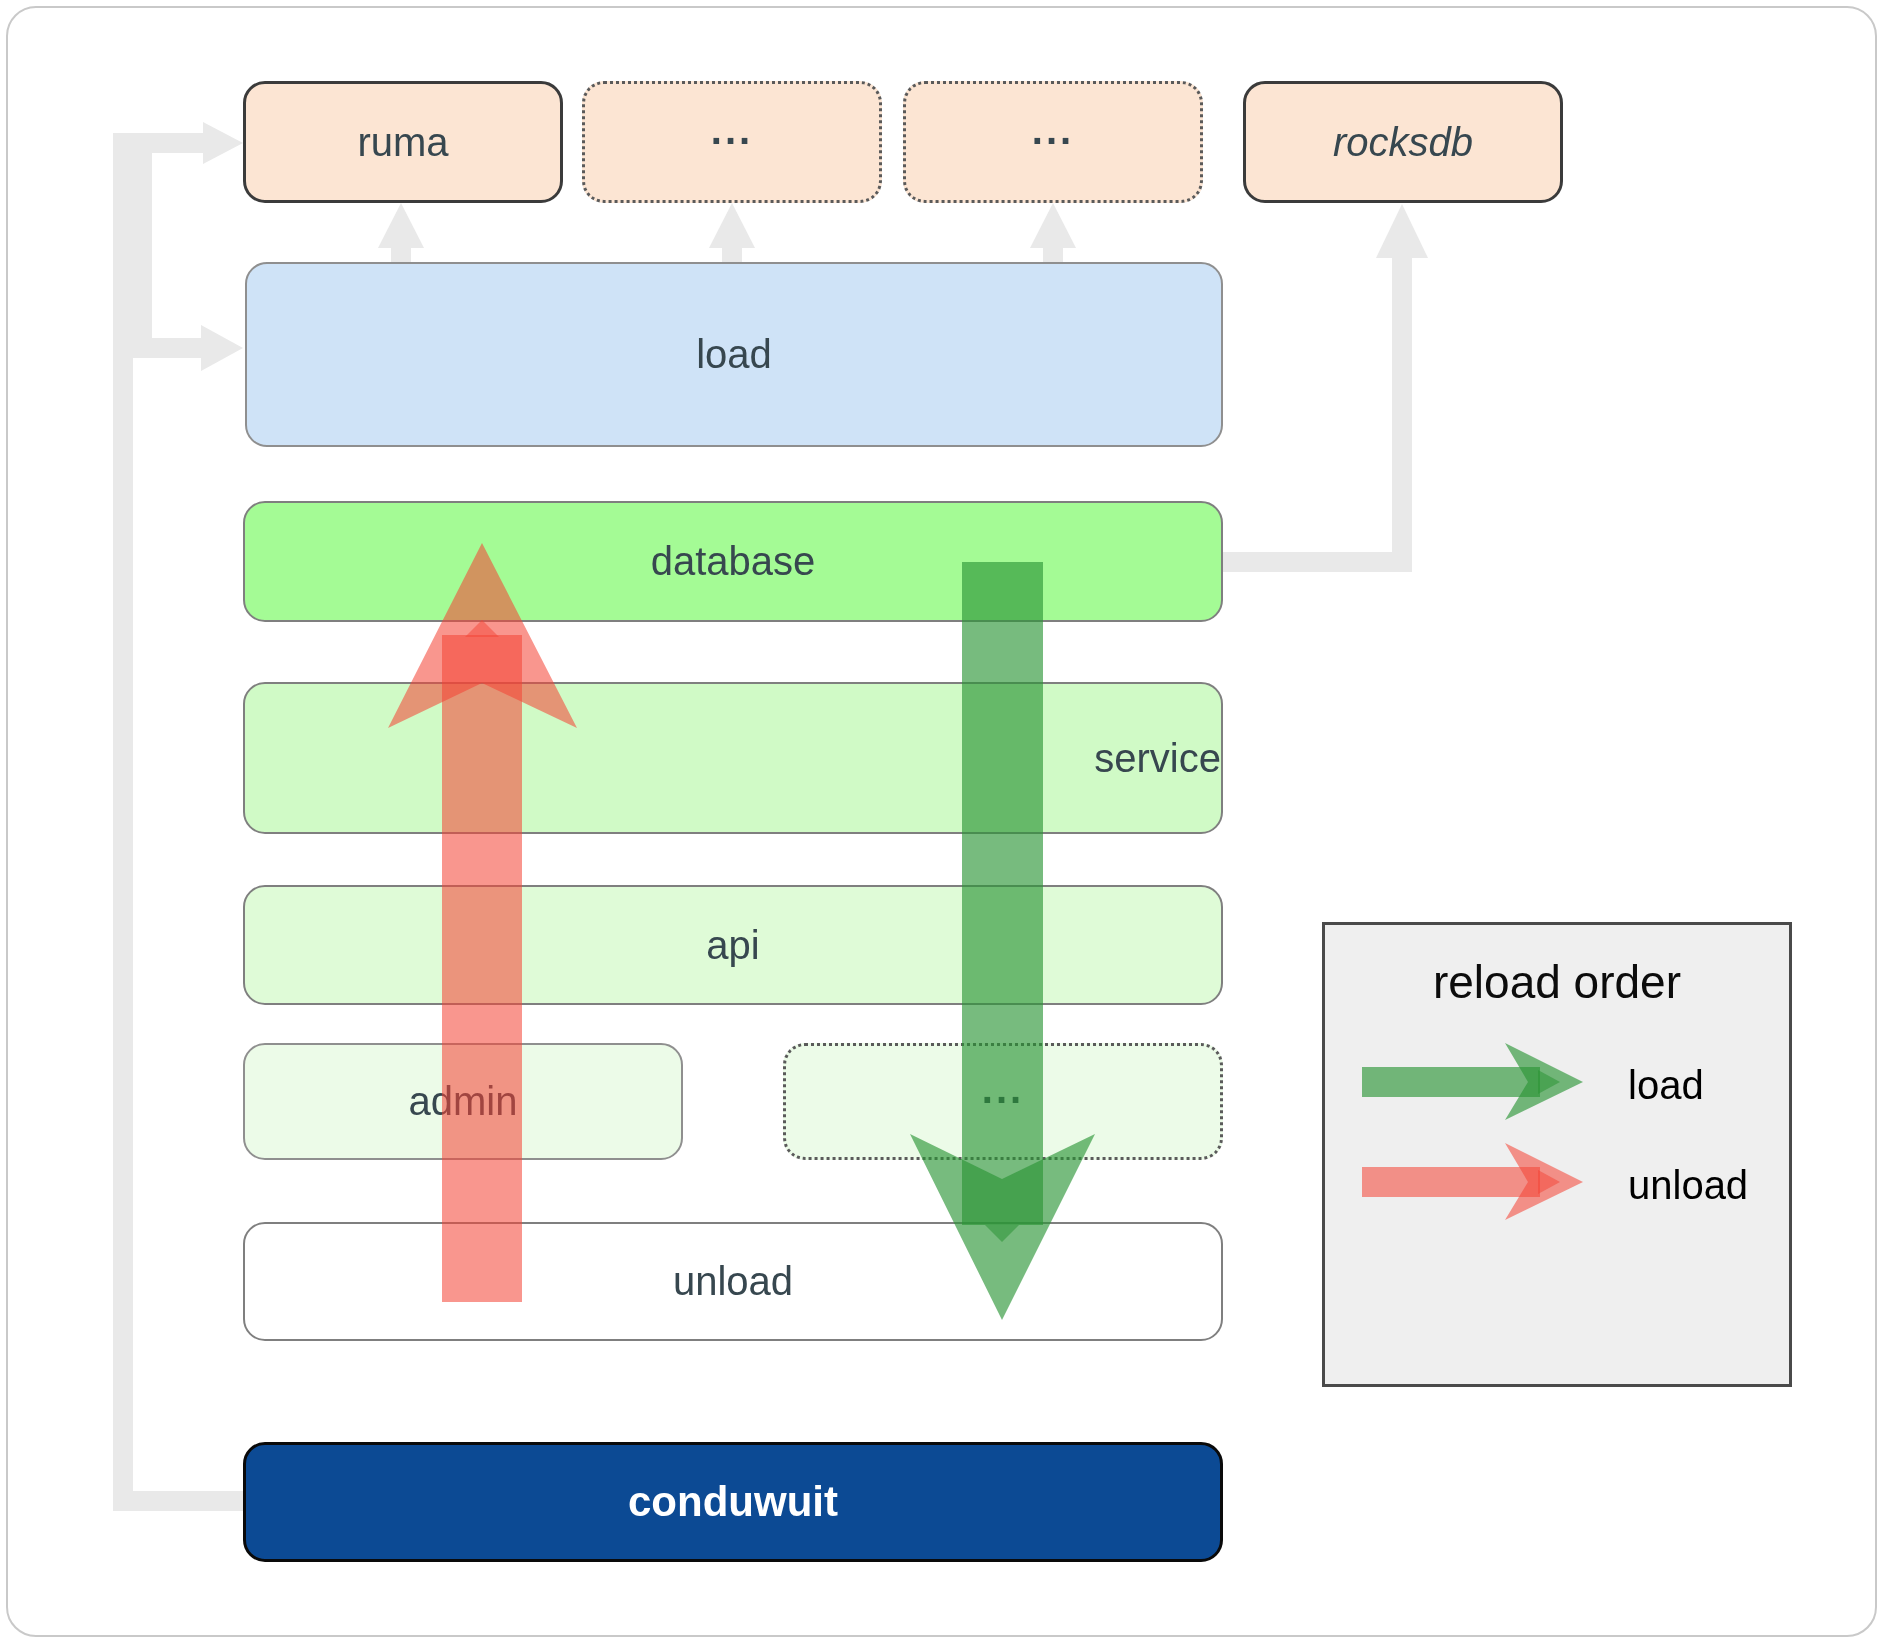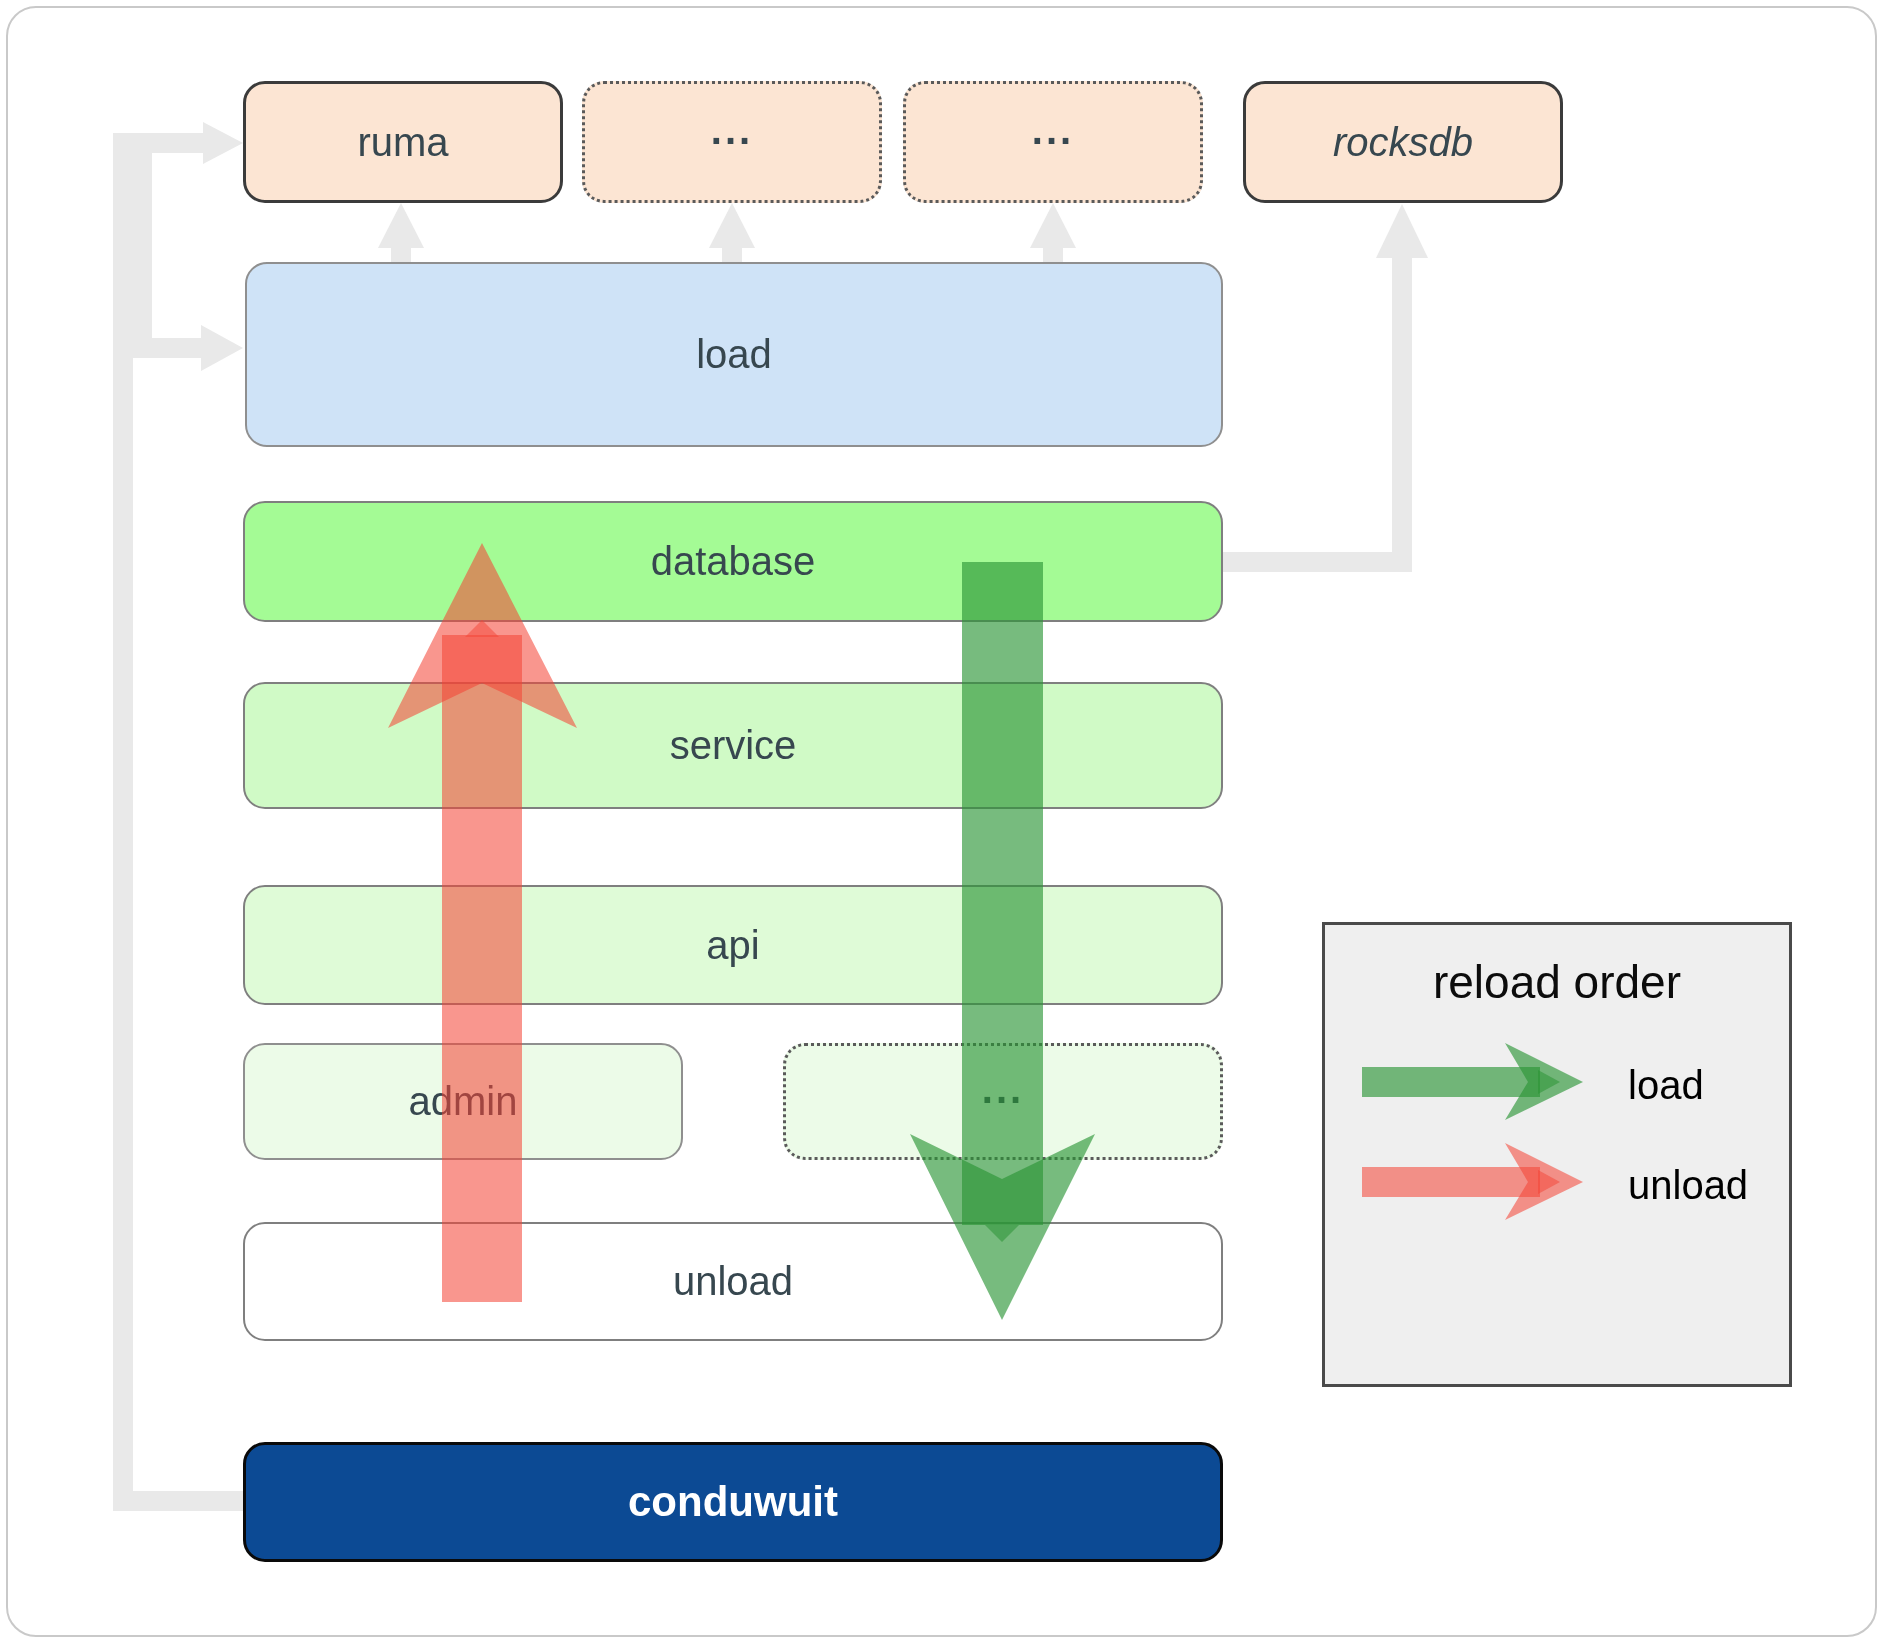--- a/index.html
+++ b/index.html
@@ -17,21 +17,21 @@
   .box{position:absolute;display:flex;align-items:center;justify-content:center;
        border-radius:22px;box-sizing:border-box;font-size:40px;color:var(--label-dark);}
   .solid-dark{border:3px solid #3b3b3b;}
   .dotted{border:3px dotted #5a5a5a;}
   .gray-border{border:2px solid #7f7f7f;}
   .mid-border{border:2px solid #8f8f8f;}
   .peach{background:var(--peach);}
   .ellipsis-label{font-weight:700;letter-spacing:3px;transform:translateY(-12px);}
   .b-core{left:245px;top:262px;width:978px;height:185px;background:var(--core-blue);}
   .b-database{left:243px;top:501px;width:980px;height:121px;background:var(--database-green);}
-  .b-service{left:243px;top:682px;width:980px;height:127px;background:var(--service-green);}
+  .b-service{left:243px;top:682px;width:980px;height:152px;background:var(--service-green);justify-content:flex-end;}
   .b-api{left:243px;top:861px;width:980px;height:120px;background:var(--api-green);margin-top:24px;}
   .b-admin{left:243px;top:1043px;width:440px;height:117px;background:var(--admin-green);}
   .b-admin-ell{left:783px;top:1043px;width:440px;height:117px;background:var(--admin-green);}
   .b-router{left:243px;top:1222px;width:980px;height:119px;background:#fff;}
   .b-conduwuit{left:243px;top:1442px;width:980px;height:120px;background:var(--conduwuit-navy);
                border:3px solid #0a0a0a;color:#fff;font-size:42px;font-weight:600;}
   .b-ruma{left:243px;top:81px;width:320px;height:122px;}
   .b-ell1{left:582px;top:81px;width:300px;height:122px;}
   .b-ell2{left:903px;top:81px;width:300px;height:122px;}
   .b-rocksdb{left:1243px;top:81px;width:320px;height:122px;font-style:italic;}

